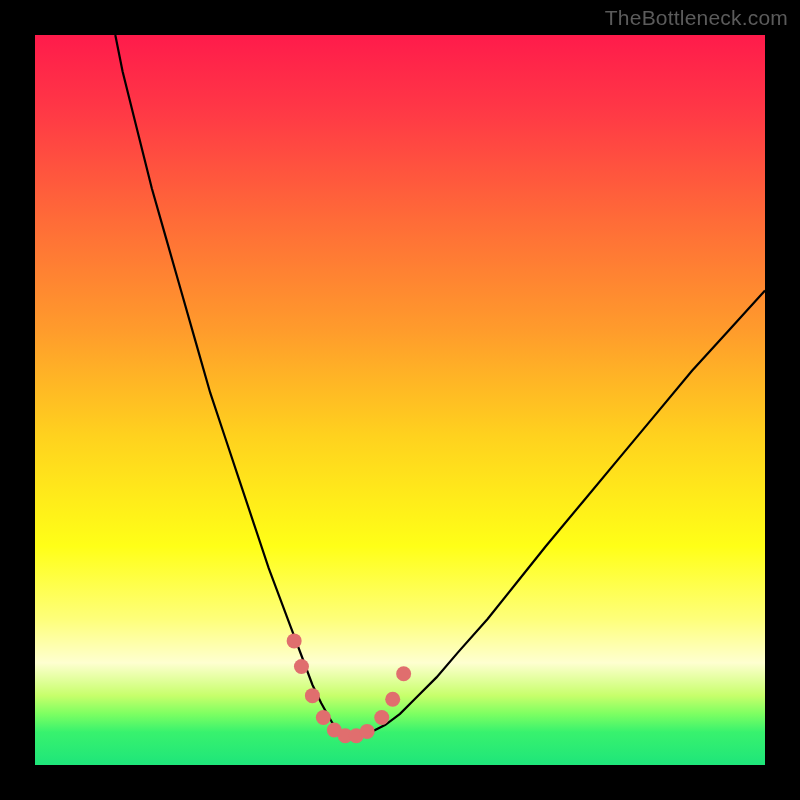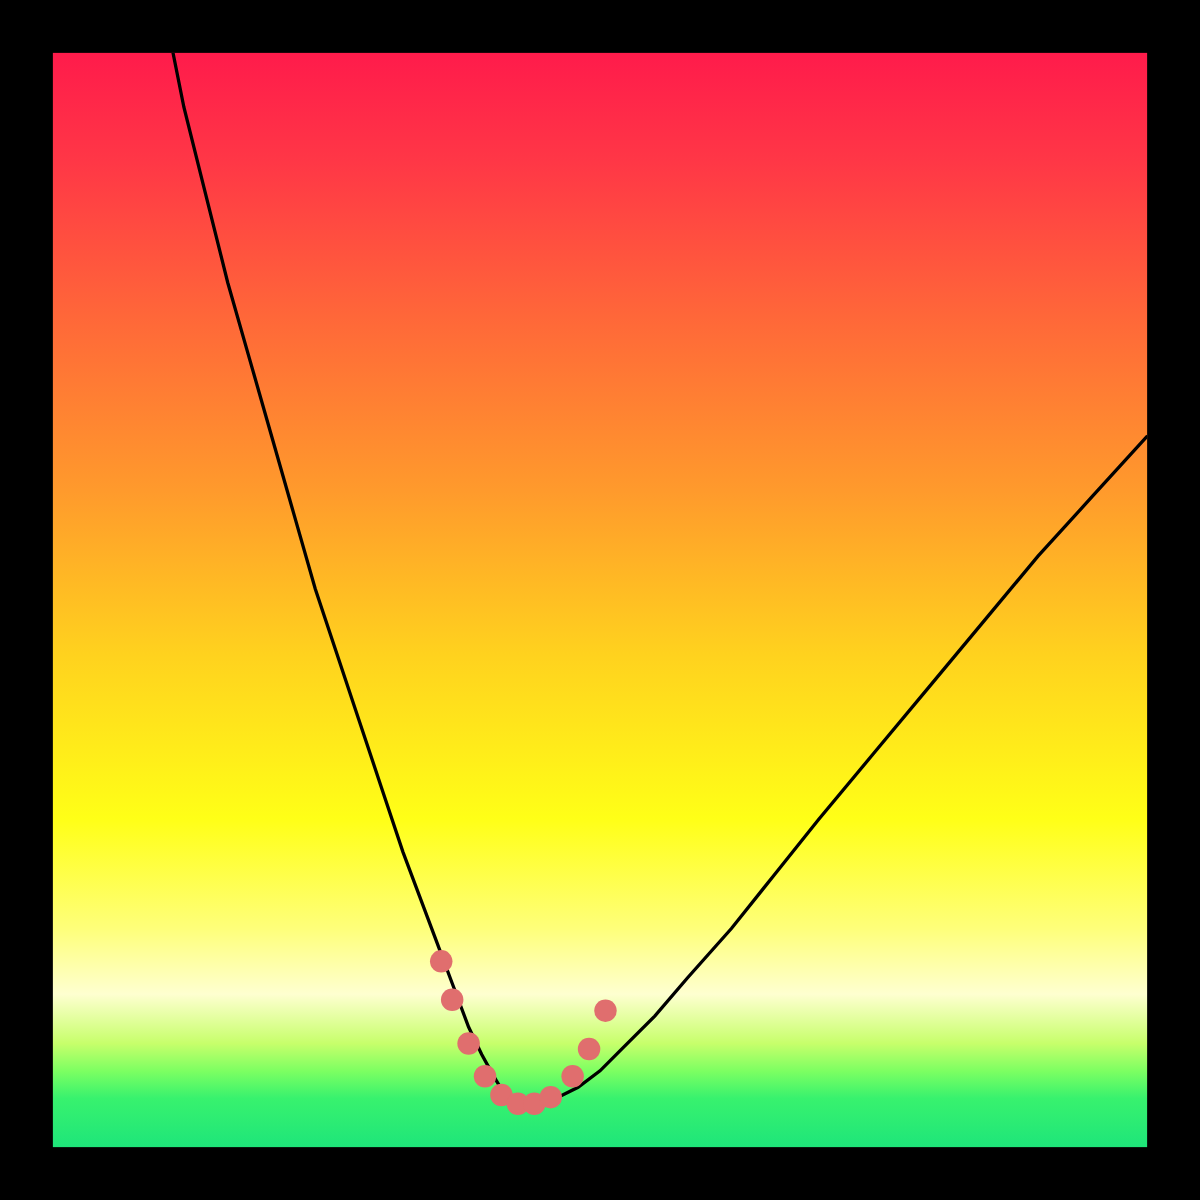--- a/index.html
+++ b/index.html
@@ -88,13 +88,14 @@
           <circle cx="310.25" cy="700.80" r="7.5" fill="#e06e6e"></circle>
           <circle cx="321.20" cy="700.80" r="7.5" fill="#e06e6e"></circle>
           <circle cx="332.15" cy="696.42" r="7.5" fill="#e06e6e"></circle>
           <circle cx="346.75" cy="682.55" r="7.5" fill="#e06e6e"></circle>
           <circle cx="357.70" cy="664.30" r="7.5" fill="#e06e6e"></circle>
           <circle cx="368.65" cy="638.75" r="7.5" fill="#e06e6e"></circle>
         </g>
     </svg>
   </div>
 
+  <div class="watermark">TheBottleneck.com</div>
 </div>
 
 </body></html>

